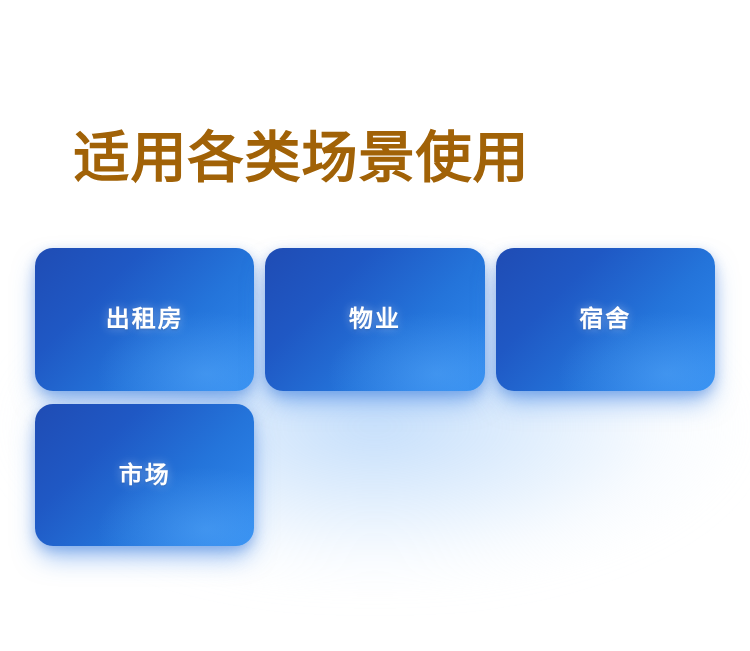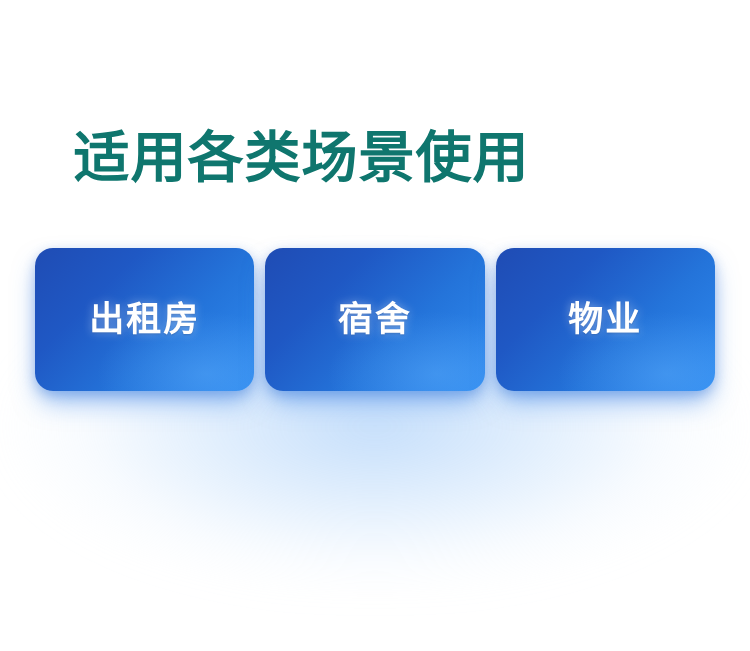--- a/index.html
+++ b/index.html
@@ -25,21 +25,21 @@
   #page-title {
     position: absolute;
     left: 0;
     top: 88px;
     width: 603px;
     text-align: center;
     font-size: 56px;
     line-height: 64px;
     font-weight: 700;
     letter-spacing: 1px;
-    color: #0f766e;
+    color: #a16207;
     -webkit-font-smoothing: antialiased;
   }
 
   
   #scene-grid-wrap {
     position: absolute;
     left: 35px;
     top: 248px;
     width: 680px;
     height: 298px;
@@ -102,21 +102,21 @@
     background: radial-gradient(ellipse 80% 70% at 78% 88%,
                   rgba(96,176,252,0.42) 0%,
                   rgba(96,176,252,0) 62%);
     pointer-events: none;
   }
 
   .scene-card-label {
     position: relative;
     z-index: 2;
     color: #ffffff;
-    font-size: 35px;
+    font-size: 24px;
     line-height: 40px;
     font-weight: 700;
     letter-spacing: 2px;
     text-shadow:
       0 0 10px rgba(255,255,255,0.42),
       0 1px 2px rgba(12,48,112,0.35);
     -webkit-font-smoothing: antialiased;
     white-space: nowrap;
   }
 </style>
@@ -132,25 +132,28 @@
     <div id="grid-halo"></div>
 
     <div id="scene-grid">
 
       <div class="scene-card">
         <span class="scene-card-label">出租房</span>
       </div>
 
 
       <div class="scene-card">
+        <span class="scene-card-label">物业</span>
+      </div>
+
+      <div class="scene-card">
         <span class="scene-card-label">宿舍</span>
       </div>
 
+
       <div class="scene-card">
-        <span class="scene-card-label">物业</span>
+        <span class="scene-card-label">市场</span>
       </div>
-
-
 
     </div>
   </div>
 
 </div>
 
 </body></html>

